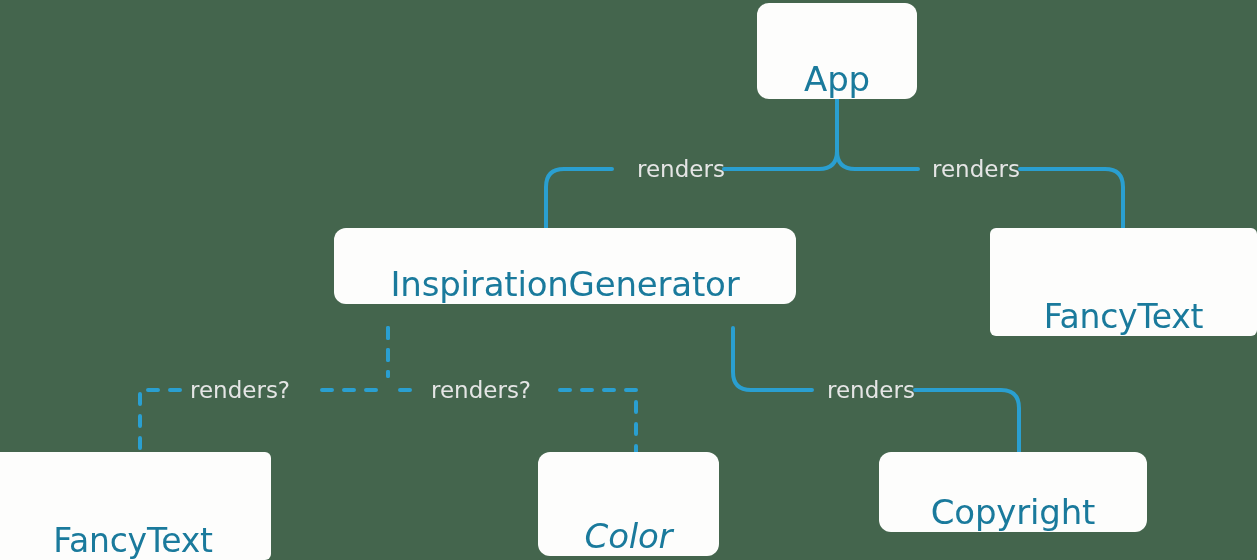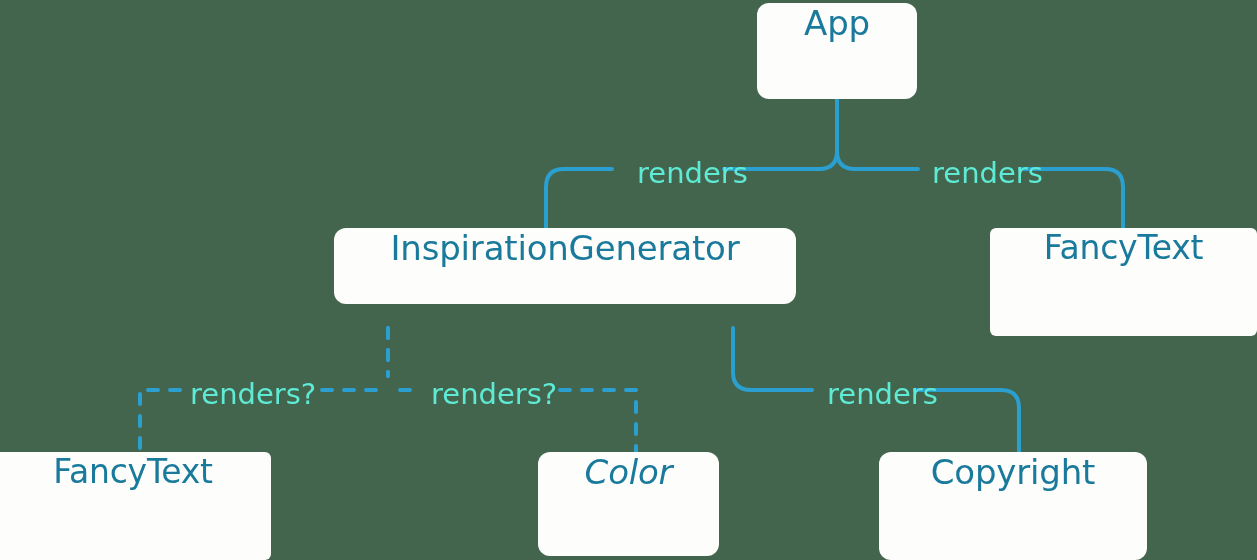--- a/index.html
+++ b/index.html
@@ -24,32 +24,32 @@
     top: 0;
     width: 1257px;
     height: 560px;
   }
   .node {
     position: absolute;
     background: #fdfdfc;
     border-radius: 12px;
     color: #1a7a9c;
     display: flex;
-    align-items: flex-start;
+    align-items: flex-end;
     justify-content: center;
     font-size: 34px;
     letter-spacing: -0.2px;
     box-sizing: border-box;
     z-index: 2;
   }
   .node.small { font-size: 33px; border-radius: 6px; }
   .edge-label {
     position: absolute;
-    color: #5eead4;
-    font-size: 29px;
+    color: #e5e5e5;
+    font-size: 23px;
     z-index: 3;
     white-space: nowrap;
   }
 </style>
 </head>
 <body>
 
 <div id="canvas">
 
   <svg class="edges" viewBox="0 0 1257 560">
@@ -78,21 +78,21 @@
   </div>
 
   <div class="node small" style="left:-5px; top:452px; width:276px; height:108px;">
     <span>FancyText</span>
   </div>
 
   <div class="node" style="left:538px; top:452px; width:181px; height:104px;font-style:italic;">
     <span>Color</span>
   </div>
 
-  <div class="node" style="left:879px; top:452px; width:268px; height:108px;">
+  <div class="node" style="left:879px; top:452px; width:268px; height:80px;">
     <span>Copyright</span>
   </div>
 
   <div class="edge-label" style="left:637px; top:156px;">renders</div>
   <div class="edge-label" style="left:932px; top:156px;">renders</div>
   <div class="edge-label" style="left:190px; top:377px;">renders?</div>
   <div class="edge-label" style="left:431px; top:377px;">renders?</div>
   <div class="edge-label" style="left:827px; top:377px;">renders</div>
 
 </div>

